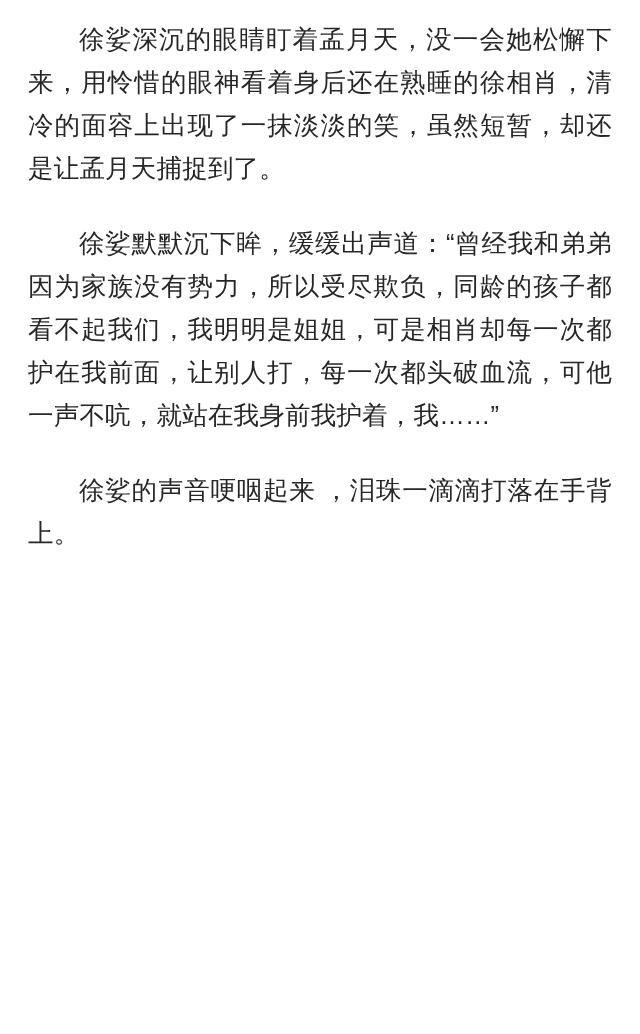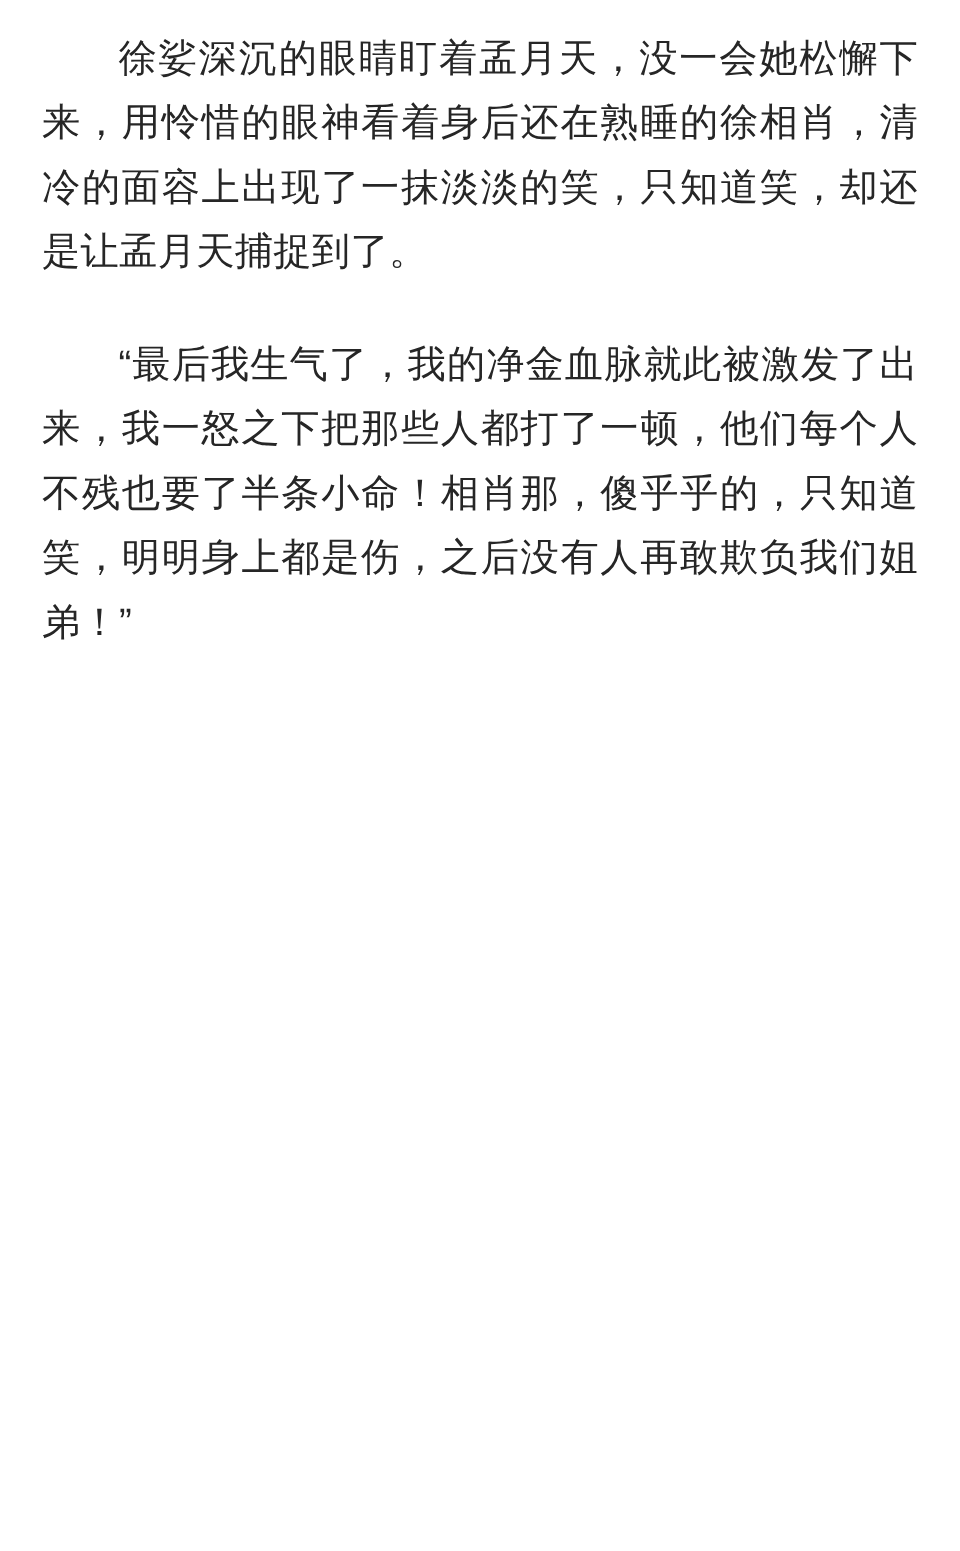--- a/index.html
+++ b/index.html
@@ -36,16 +36,17 @@
   }
   .para + .para {
     margin-top: 32px;
   }
 </style>
 </head>
 <body>
 
 <div class="page">
   <div class="reader-body">
-    <p class="para">徐娑深沉的眼睛盯着孟月天，没一会她松懈下来，用怜惜的眼神看着身后还在熟睡的徐相肖，清冷的面容上出现了一抹淡淡的笑，只知道笑，却还是让孟月天捕捉到了。</p>
-    <p class="para">“最后我生气了，我的净金血脉就此被激发了出来，我一怒之下把那些人都打了一顿，他们每个人不残也要了半条小命！相肖那，傻乎乎的，只知道笑，明明身上都是伤，之后没有人再敢欺负我们姐弟！”</p>
+    <p class="para">徐娑深沉的眼睛盯着孟月天，没一会她松懈下来，用怜惜的眼神看着身后还在熟睡的徐相肖，清冷的面容上出现了一抹淡淡的笑，虽然短暂，却还是让孟月天捕捉到了。</p>
+    <p class="para">徐娑默默沉下眸，缓缓出声道：“曾经我和弟弟因为家族没有势力，所以受尽欺负，同龄的孩子都看不起我们，我明明是姐姐，可是相肖却每一次都护在我前面，让别人打，每一次都头破血流，可他一声不吭，就站在我身前我护着，我……”</p>
+    <p class="para">徐娑的声音哽咽起来 ，泪珠一滴滴打落在手背上。</p>
   </div>
 </div>
 
 </body></html>

